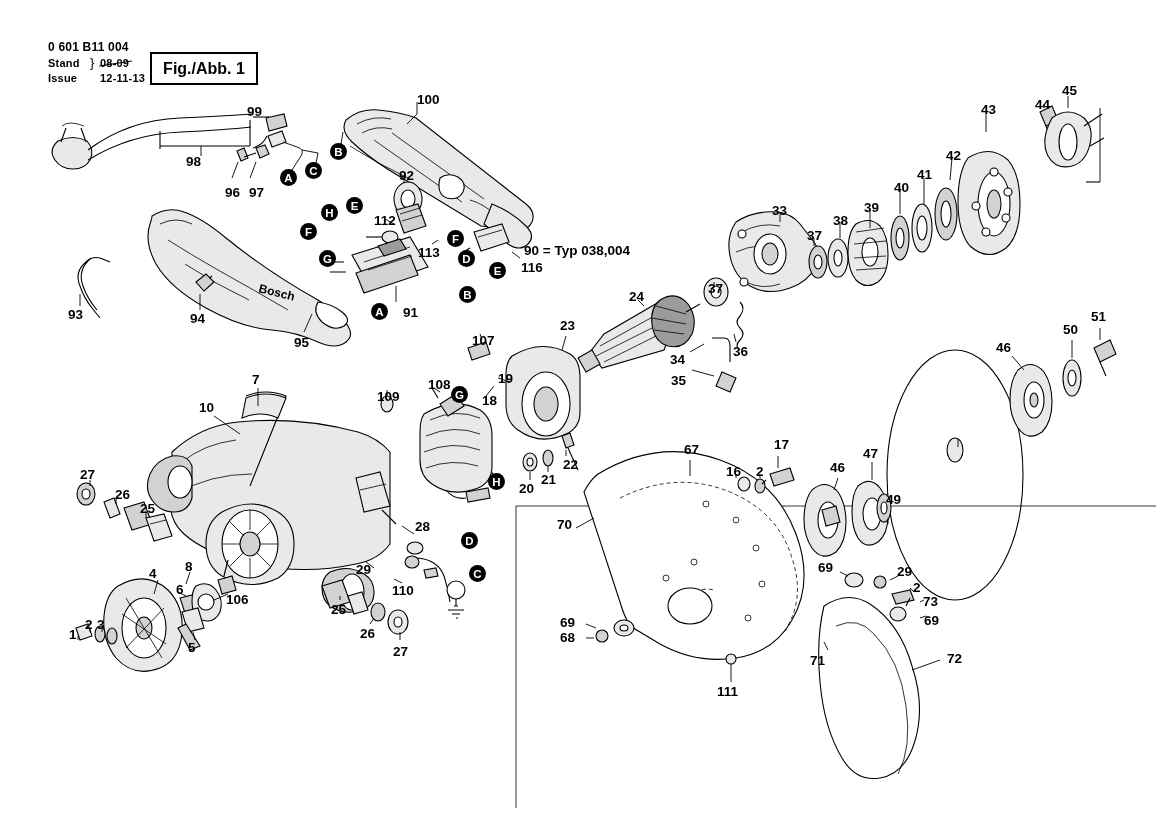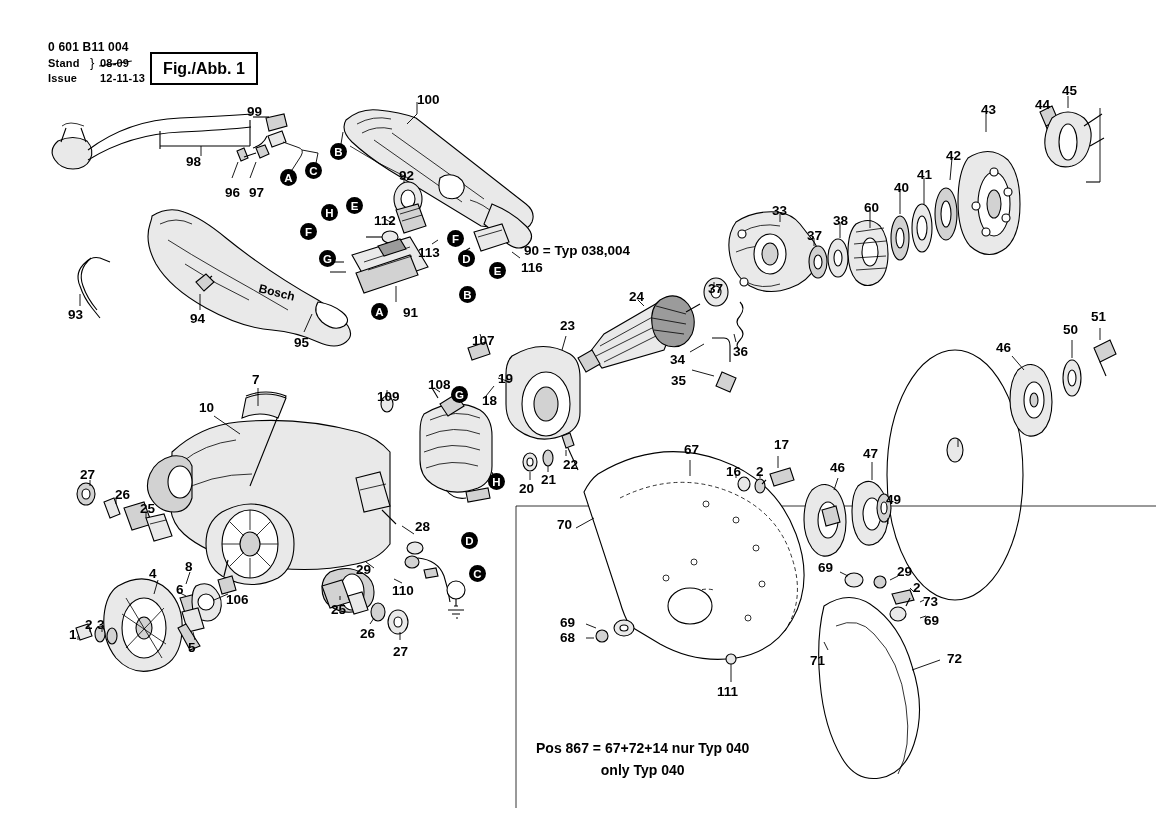--- a/index.html
+++ b/index.html
@@ -421,21 +421,21 @@
   <div class="num" style="left:186px;top:154px">98</div>
   <div class="num" style="left:225px;top:185px">96</div>
   <div class="num" style="left:249px;top:185px">97</div>
   <div class="num" style="left:399px;top:168px">92</div>
   <div class="num" style="left:1062px;top:83px">45</div>
   <div class="num" style="left:1035px;top:97px">44</div>
   <div class="num" style="left:981px;top:102px">43</div>
   <div class="num" style="left:946px;top:148px">42</div>
   <div class="num" style="left:917px;top:167px">41</div>
   <div class="num" style="left:894px;top:180px">40</div>
-  <div class="num" style="left:864px;top:200px">60</div>
+  <div class="num" style="left:864px;top:200px">39</div>
   <div class="num" style="left:833px;top:213px">38</div>
   <div class="num" style="left:807px;top:228px">37</div>
   <div class="num" style="left:772px;top:203px">33</div>
   <div class="num" style="left:708px;top:281px">37</div>
   <div class="num" style="left:374px;top:213px">112</div>
   <div class="num" style="left:418px;top:245px">113</div>
   <div class="num" style="left:521px;top:260px">116</div>
   <div class="num" style="left:403px;top:305px">91</div>
   <div class="num" style="left:68px;top:307px">93</div>
   <div class="num" style="left:190px;top:311px">94</div>
@@ -507,18 +507,14 @@
   <div class="cir" style="left:371px;top:303px">A</div>
   <div class="cir" style="left:459px;top:286px">B</div>
   <div class="cir" style="left:451px;top:386px">G</div>
   <div class="cir" style="left:488px;top:473px">H</div>
   <div class="cir" style="left:461px;top:532px">D</div>
   <div class="cir" style="left:469px;top:565px">C</div>
 
   <div class="num" style="left:524px;top:243px">90 = Typ 038,004</div>
 
 
-  <div class="note" id="posnote">
-    <div>Pos  867 = 67+72+14 nur Typ 040</div>
-    <div>only Typ 040</div>
-  </div>
 
 </div>
 
 </body></html>

